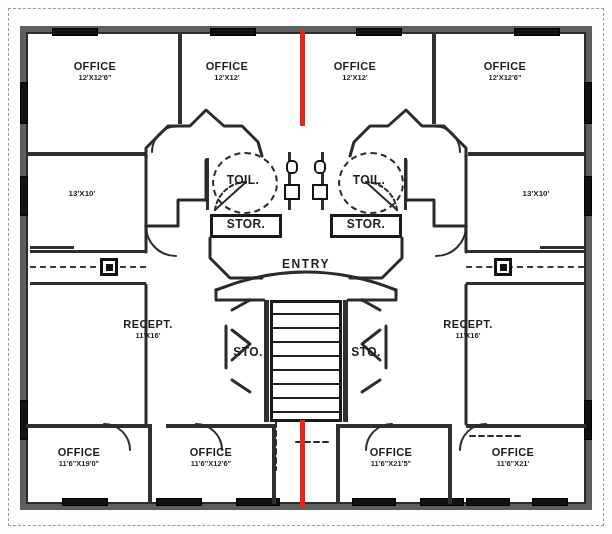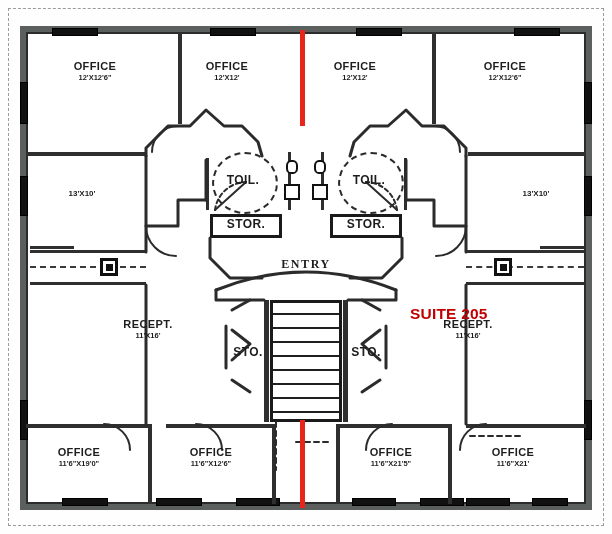--- a/index.html
+++ b/index.html
@@ -274,27 +274,26 @@
   </div>
 
   <div class="label small" style="left:212px;top:218px;width:68px;">
     <span class="nm">STOR.</span>
   </div>
 
   <div class="label small" style="left:332px;top:218px;width:68px;">
     <span class="nm">STOR.</span>
   </div>
 
-  <div class="label small" style="left:266px;top:258px;width:80px;font-family:Liberation Serif, serif;">
+  <div class="label small" style="left:266px;top:258px;width:80px;">
     <span class="nm" style="letter-spacing:1.6px;">ENTRY</span>
   </div>
 
   <div class="label small" style="left:226px;top:346px;width:44px;">
     <span class="nm">STO.</span>
   </div>
 
   <div class="label small" style="left:344px;top:346px;width:44px;">
     <span class="nm">STO.</span>
   </div>
 
-  <div class="suite" style="left:410px;top:305px;">SUITE 205</div>
 
 </div>
 
 </body></html>

